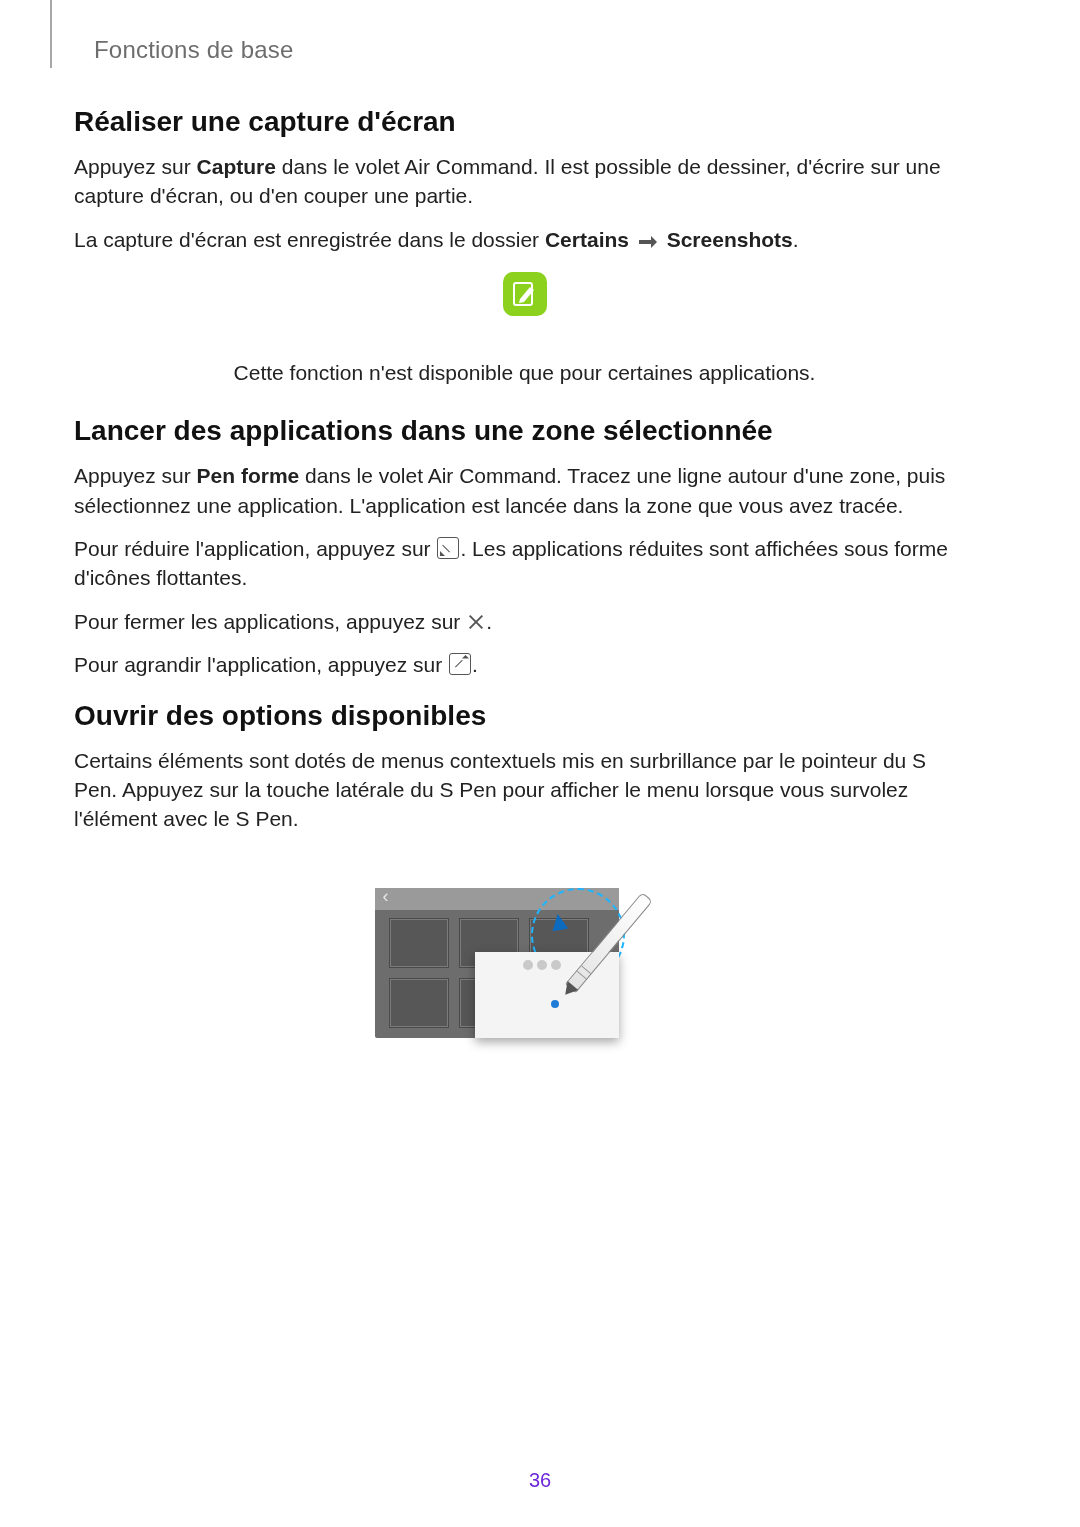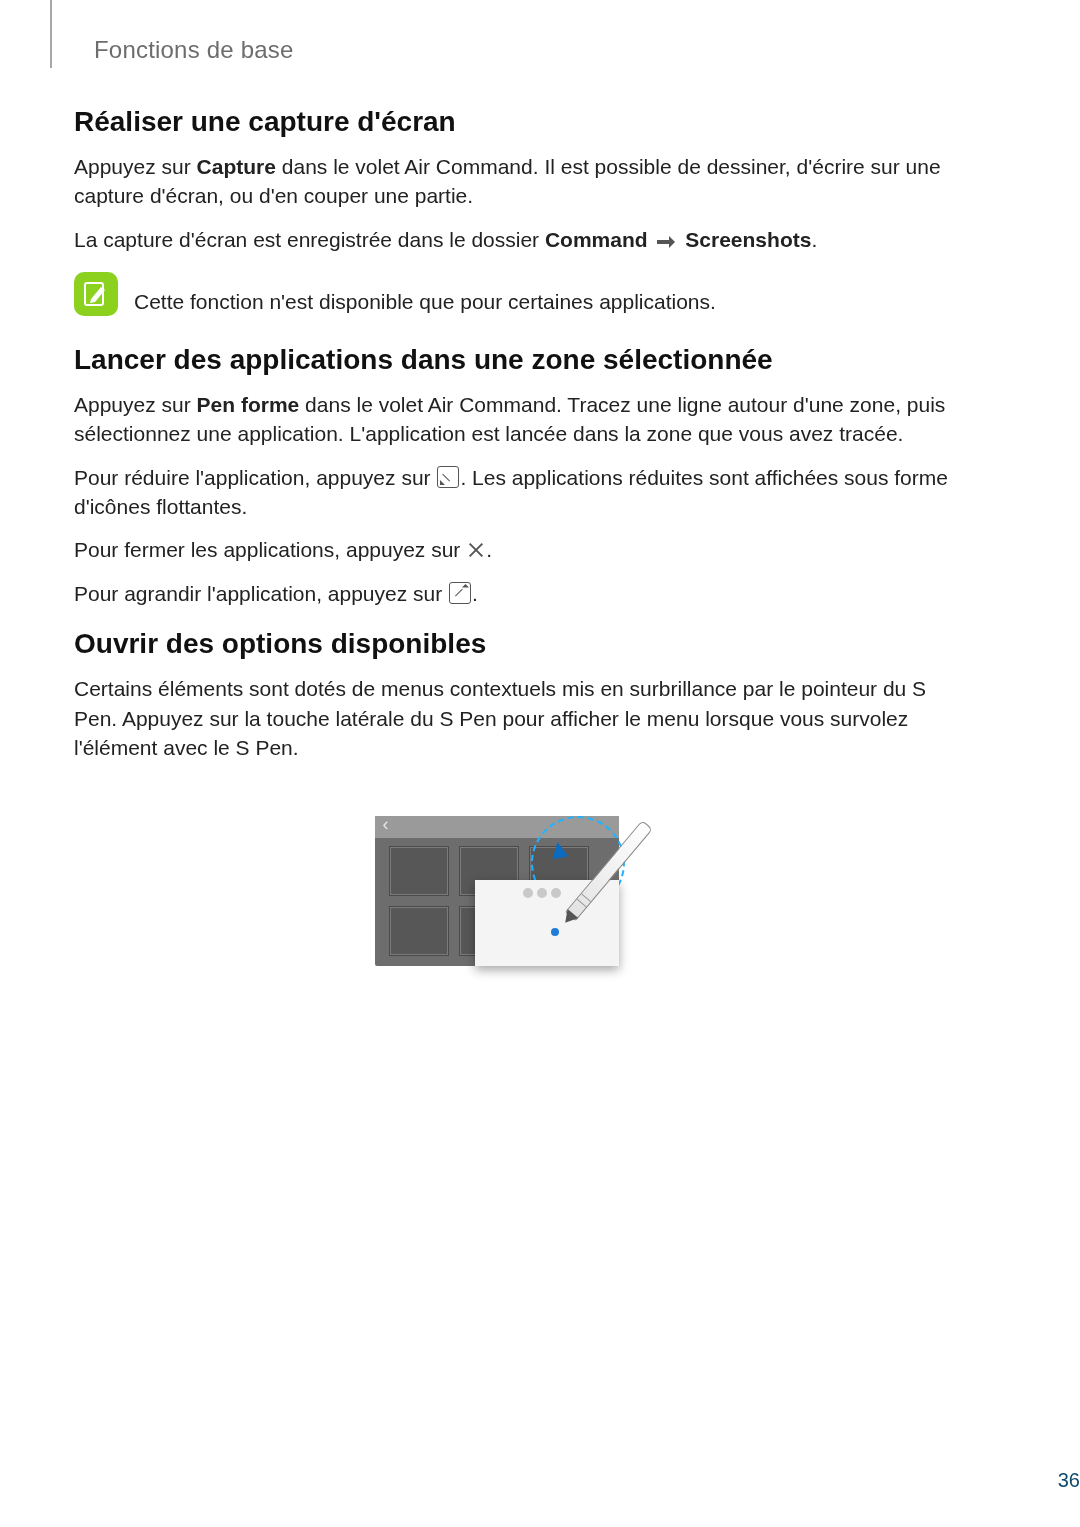--- a/index.html
+++ b/index.html
@@ -51,23 +51,24 @@
     color: #222;
   }
   .bold { font-weight: 700; text-align: right; }
   .sep-arrow {
     display: inline-block;
     vertical-align: middle;
     margin: 0 4px;
   }
   .callout {
     display: flex;
-    align-items: flex-end;
-    gap: 16px;
+    align-items: center;
+    gap: 34px;
     margin: 14px 0 28px 0;
+    flex-direction: column;
   }
   .callout-icon {
     width: 44px;
     height: 44px;
     border-radius: 10px;
     background: #8bd11e;
     display: flex;
     align-items: center;
     justify-content: center;
     flex: none;
@@ -252,40 +253,40 @@
     position: absolute;
     left: 0; bottom: 16px;
     width: 12px; height: 6px;
     border-top: 1px solid #999;
     border-bottom: 1px solid #999;
   }
   .page-number {
     position: absolute;
     bottom: 35px;
     left: 0; right: 0;
-    text-align: right;
+    text-align: center;
     font-size: 20px;
-    color: #0c4a6e;
+    color: #6d28d9;
   }
 </style>
 </head>
 <body>
 
 <div class="page">
   <div class="header-bar"></div>
   <div class="header">Fonctions de base</div>
 
   <div class="content">
 
     <h2>Réaliser une capture d'écran</h2>
     <p>
       <span>Appuyez sur </span><span class="bold">Capture</span><span> dans le volet Air Command. Il est possible de dessiner, d'écrire sur une capture d'écran, ou d'en couper une partie.</span>
     </p>
     <p>
-      <span>La capture d'écran est enregistrée dans le dossier </span><span class="bold">Command</span>
+      <span>La capture d'écran est enregistrée dans le dossier </span><span class="bold">Certains</span>
       <span class="sep-arrow">
         <svg width="18" height="14" viewBox="0 0 18 14">
             <rect x="0" y="5" width="12" height="4" fill="#555"></rect>
             <polygon points="12,1 18,7 12,13" fill="#555"></polygon>
           </svg>
       </span>
       <span class="bold">Screenshots</span><span>.</span>
     </p>
 
     <div class="callout">

